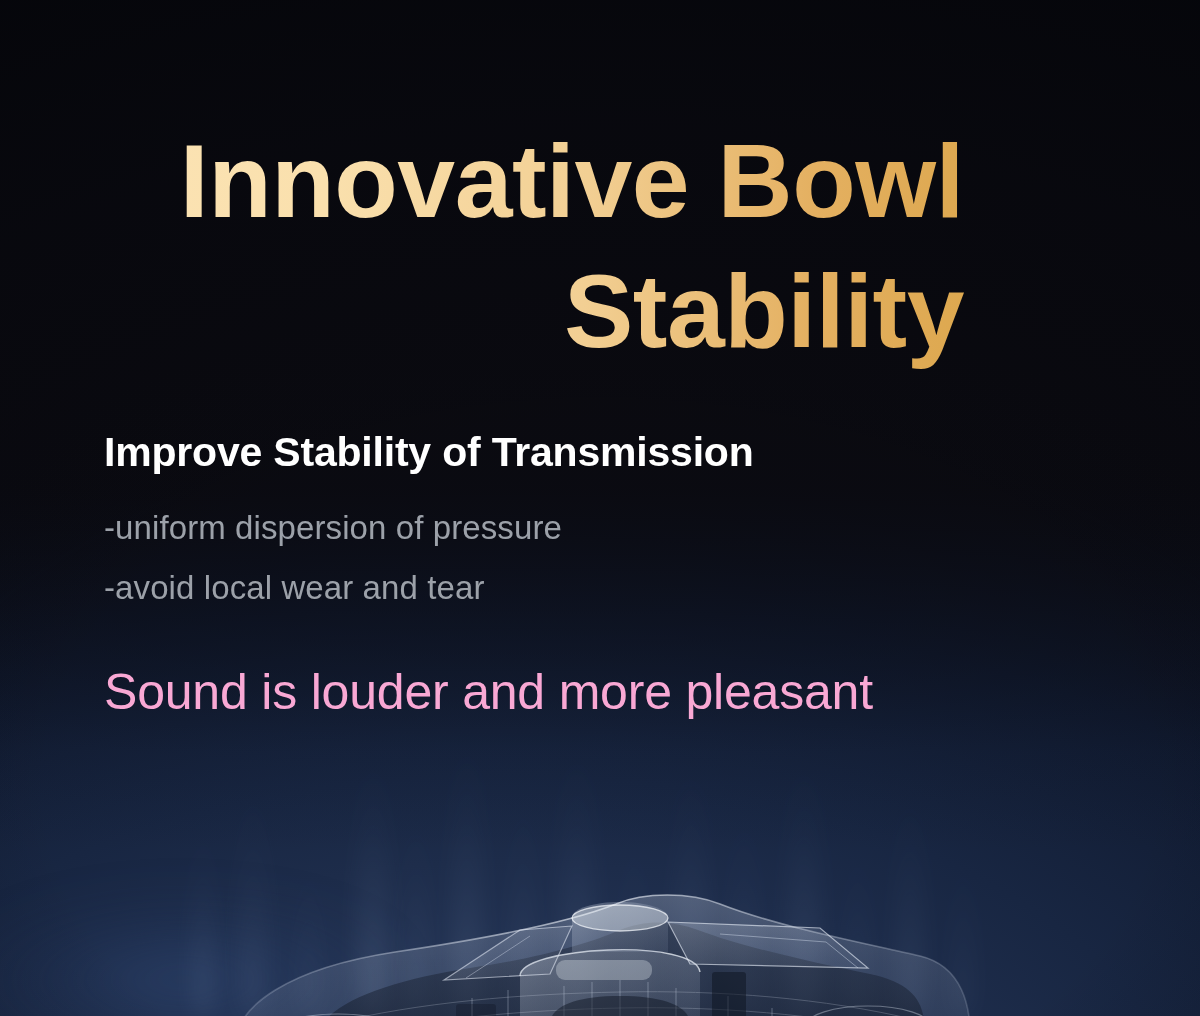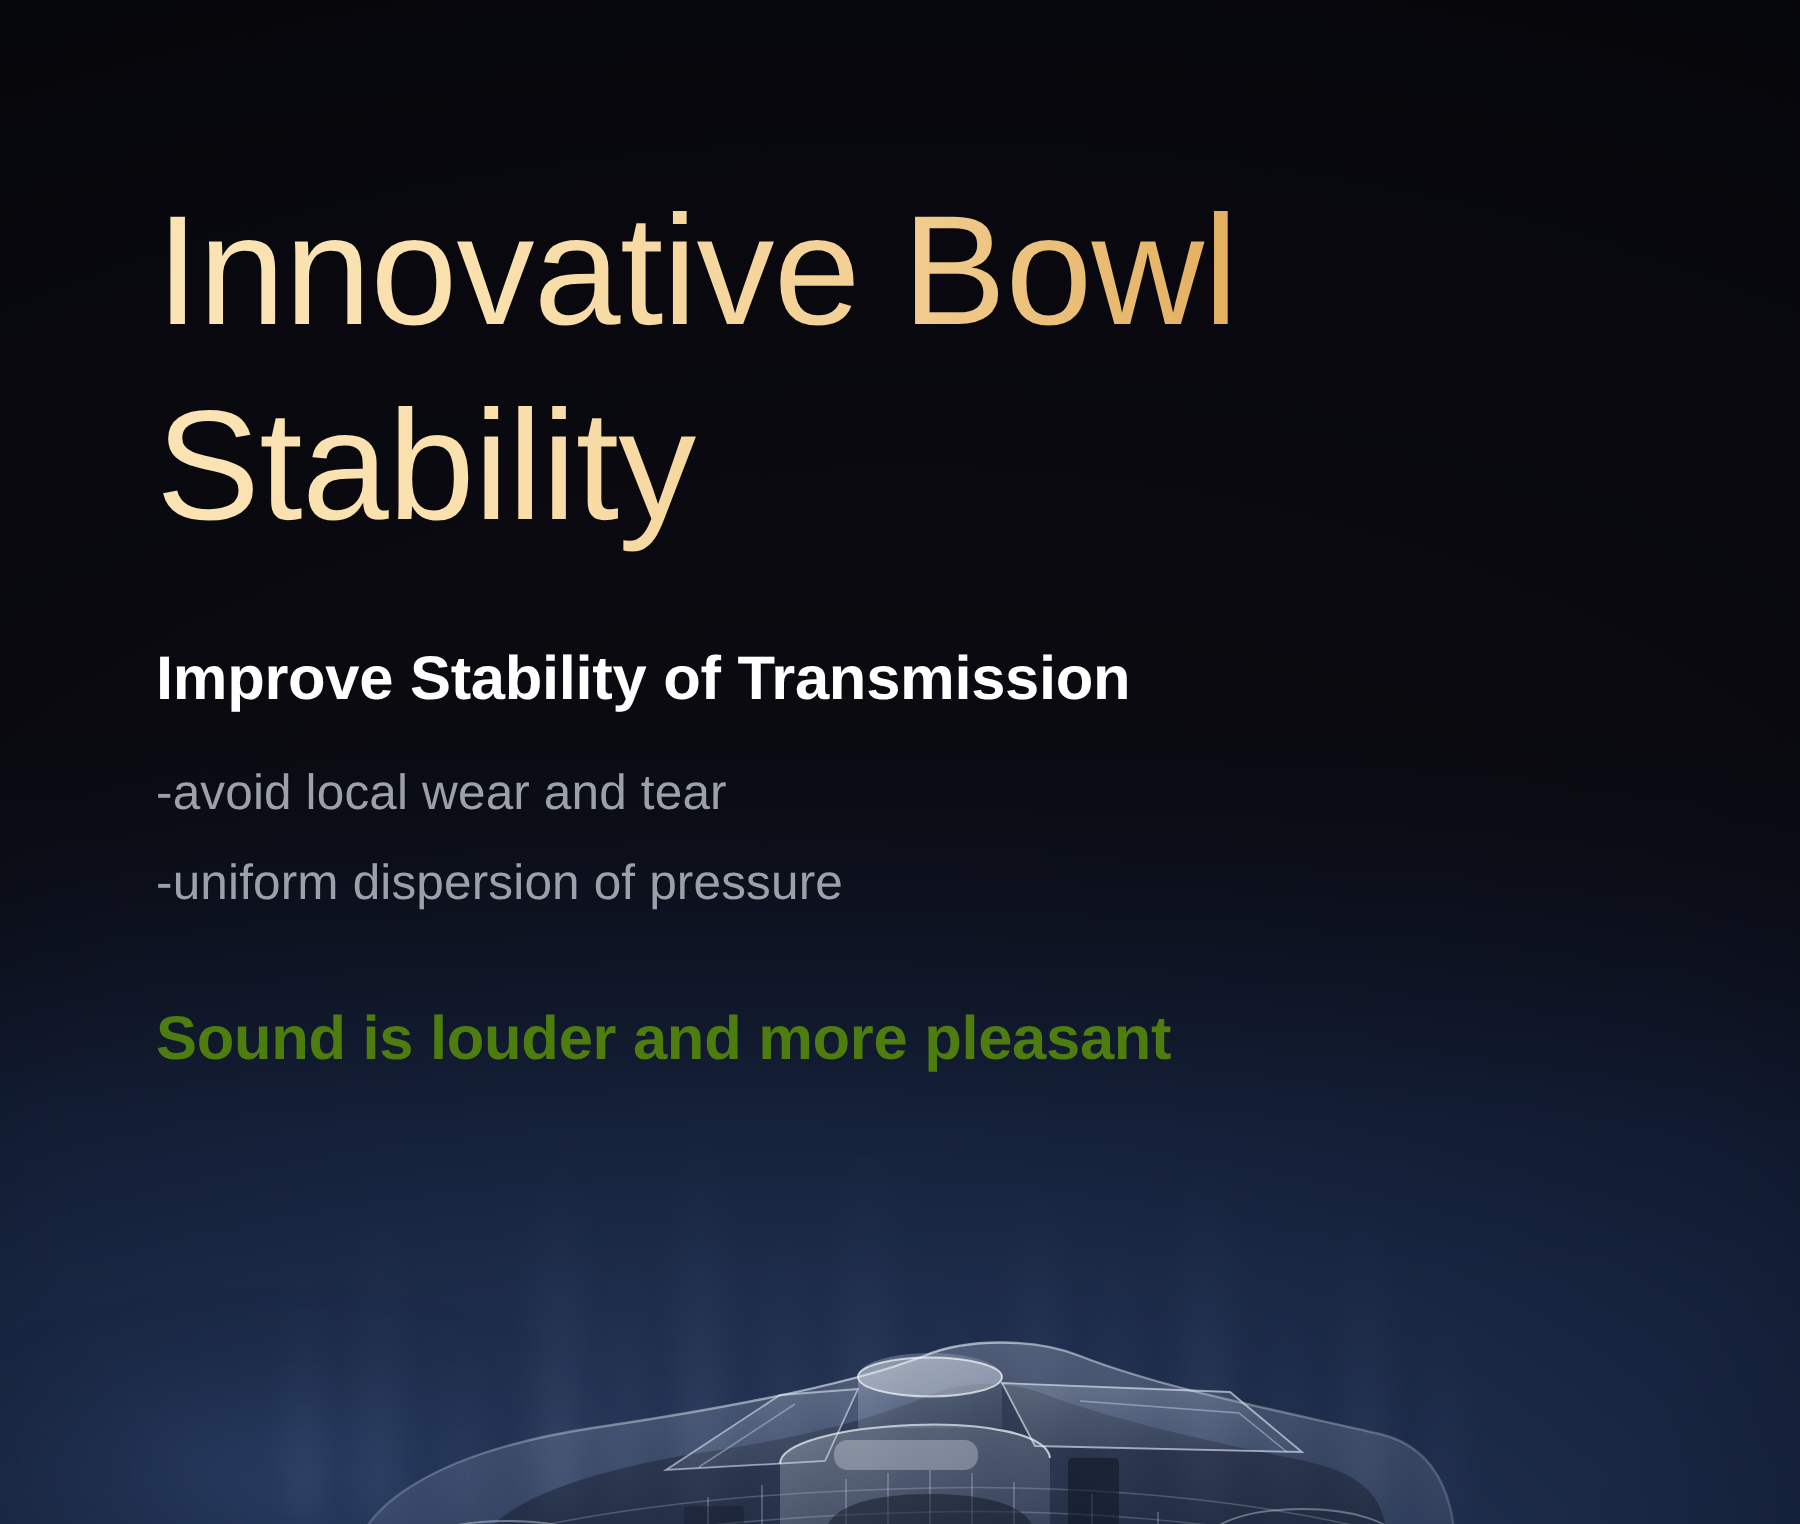--- a/index.html
+++ b/index.html
@@ -54,44 +54,45 @@
     position:absolute; left:50%; bottom:0; transform:translateX(-50%);
     width:760px; height:160px; overflow:hidden;
   }
   .product svg{ display:block; width:760px; height:190px; }
 
   
   .content{ position:absolute; left:104px; top:0; width:1020px; }
 
   .headline{
     margin-top:116px;
-    font-size:104px; line-height:130px; font-weight:400;
+    font-size:104px; line-height:130px; font-weight:700;
     letter-spacing:-0.5px;
     background:linear-gradient(92deg,#fbe3b4 0%, #fae0ad 26%, #f2cf93 56%, #e4b061 82%, #dda84f 100%);
     -webkit-background-clip:text; background-clip:text;
     -webkit-text-fill-color:transparent; color:transparent;
     width:860px;
+    text-align:right;
   }
   .headline .l2{ display:block; }
 
   .sub-h{
     margin-top:52px;
     font-size:41px; line-height:48px; font-weight:700; color:#ffffff;
     letter-spacing:-0.2px;
   }
 
   .bullets{ margin-top:22px; }
   .bullets div{
     font-size:33px; line-height:60px; font-weight:400;
     color:#9ca1a9; letter-spacing:.1px;
   }
 
   .sound-h{
     margin-top:50px;
-    font-size:41px; line-height:48px; font-weight:700; color:#4d7c0f;
+    font-size:50px; line-height:48px; font-weight:400; color:#f9a8d4;
     letter-spacing:-0.2px;
   }
 </style>
 </head>
 <body>
 
 <div id="page">
 
   <div class="bg-base"></div>
   <div class="bg-arc"></div>
@@ -192,20 +193,20 @@
   <div class="content">
 
     <h1 class="headline">
       <span>Innovative Bowl</span>
       <span class="l2">Stability</span>
     </h1>
 
     <h2 class="sub-h">Improve Stability of Transmission</h2>
 
     <div class="bullets">
+      <div>-uniform dispersion of pressure</div>
       <div>-avoid local wear and tear</div>
-      <div>-uniform dispersion of pressure</div>
     </div>
 
     <h2 class="sound-h">Sound is louder and more pleasant</h2>
 
   </div>
 </div>
 
 </body></html>

